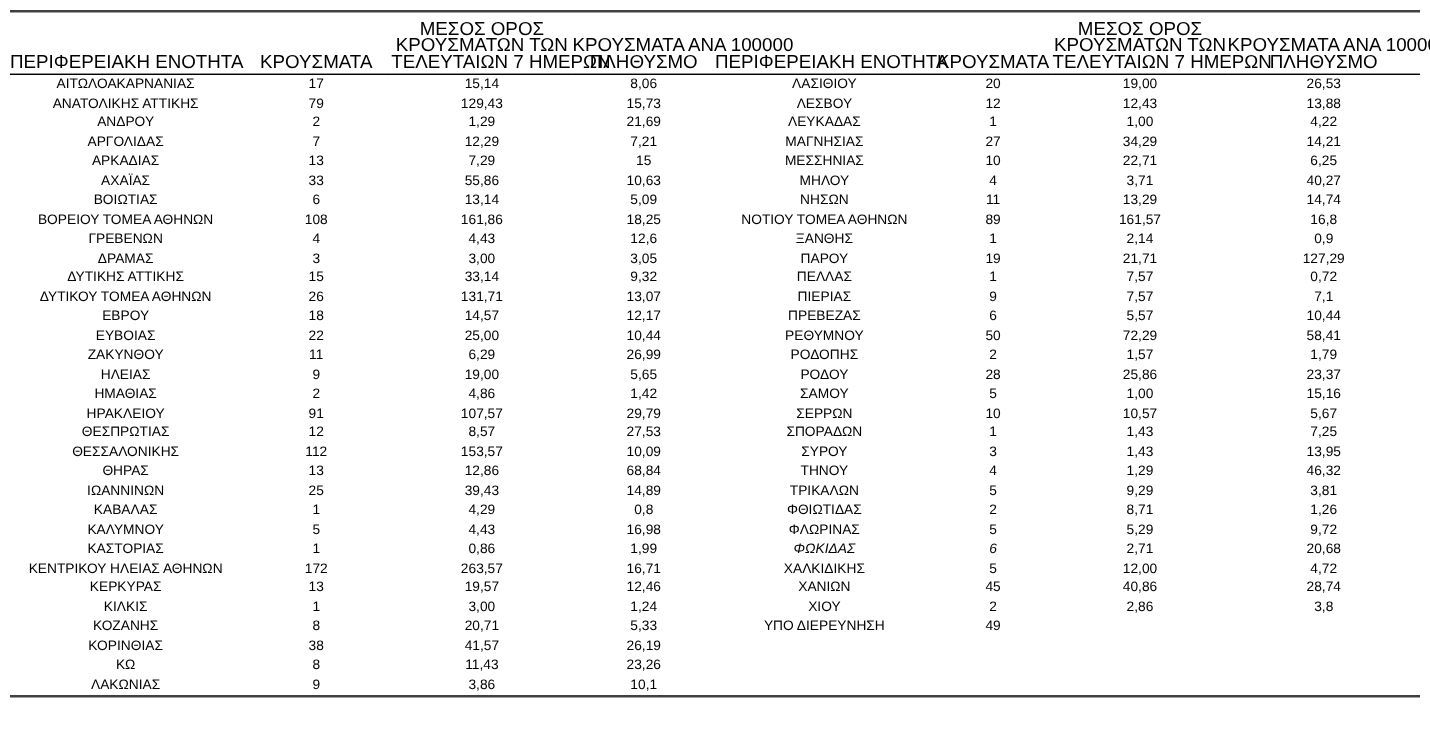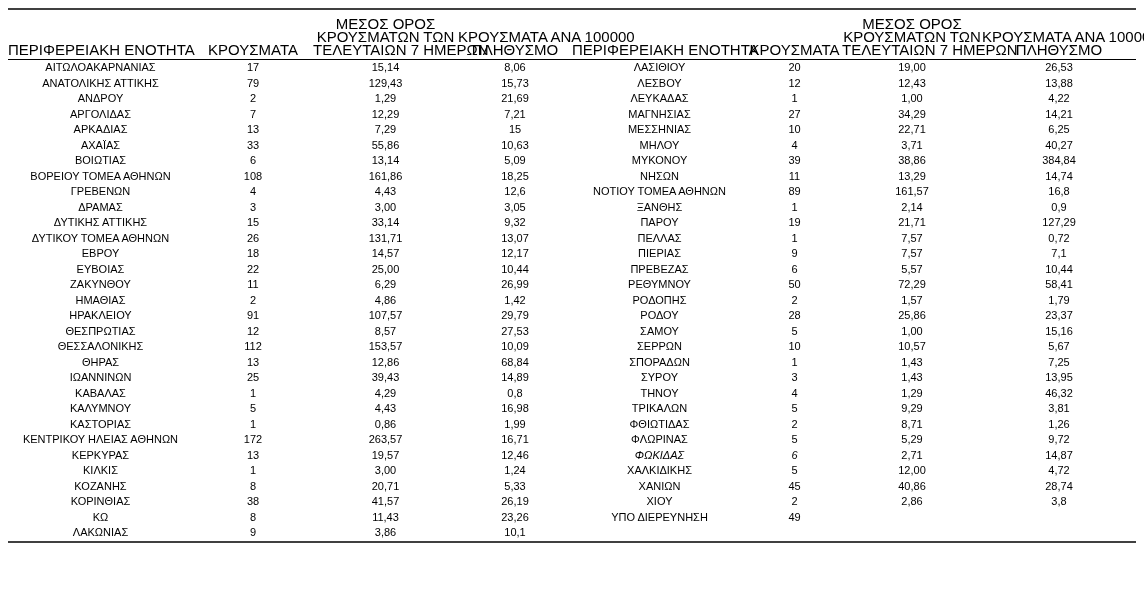--- a/index.html
+++ b/index.html
@@ -165,20 +165,26 @@
             <td>25,00</td>
             <td>10,44</td>
           </tr>
           <tr>
             <td>ΖΑΚΥΝΘΟΥ</td>
             <td>11</td>
             <td>6,29</td>
             <td>26,99</td>
           </tr>
           <tr>
+            <td>ΗΛΕΙΑΣ</td>
+            <td>9</td>
+            <td>19,00</td>
+            <td>5,65</td>
+          </tr>
+          <tr>
             <td>ΗΜΑΘΙΑΣ</td>
             <td>2</td>
             <td>4,86</td>
             <td>1,42</td>
           </tr>
           <tr>
             <td>ΗΡΑΚΛΕΙΟΥ</td>
             <td>91</td>
             <td>107,57</td>
             <td>29,79</td>
@@ -329,26 +335,20 @@
             <td>22,71</td>
             <td>6,25</td>
           </tr>
           <tr>
             <td>ΜΗΛΟΥ</td>
             <td>4</td>
             <td>3,71</td>
             <td>40,27</td>
           </tr>
           <tr>
-            <td>ΜΥΚΟΝΟΥ</td>
-            <td>39</td>
-            <td>38,86</td>
-            <td>384,84</td>
-          </tr>
-          <tr>
             <td>ΝΗΣΩΝ</td>
             <td>11</td>
             <td>13,29</td>
             <td>14,74</td>
           </tr>
           <tr>
             <td>ΝΟΤΙΟΥ ΤΟΜΕΑ ΑΘΗΝΩΝ</td>
             <td>89</td>
             <td>161,57</td>
             <td>16,8</td>
@@ -446,21 +446,21 @@
           <tr>
             <td>ΦΛΩΡΙΝΑΣ</td>
             <td>5</td>
             <td>5,29</td>
             <td>9,72</td>
           </tr>
           <tr>
             <td class="ital">ΦΩΚΙΔΑΣ</td>
             <td class="ital">6</td>
             <td>2,71</td>
-            <td>14,87</td>
+            <td>20,68</td>
           </tr>
           <tr>
             <td>ΧΑΛΚΙΔΙΚΗΣ</td>
             <td>5</td>
             <td>12,00</td>
             <td>4,72</td>
           </tr>
           <tr>
             <td>ΧΑΝΙΩΝ</td>
             <td>45</td>

